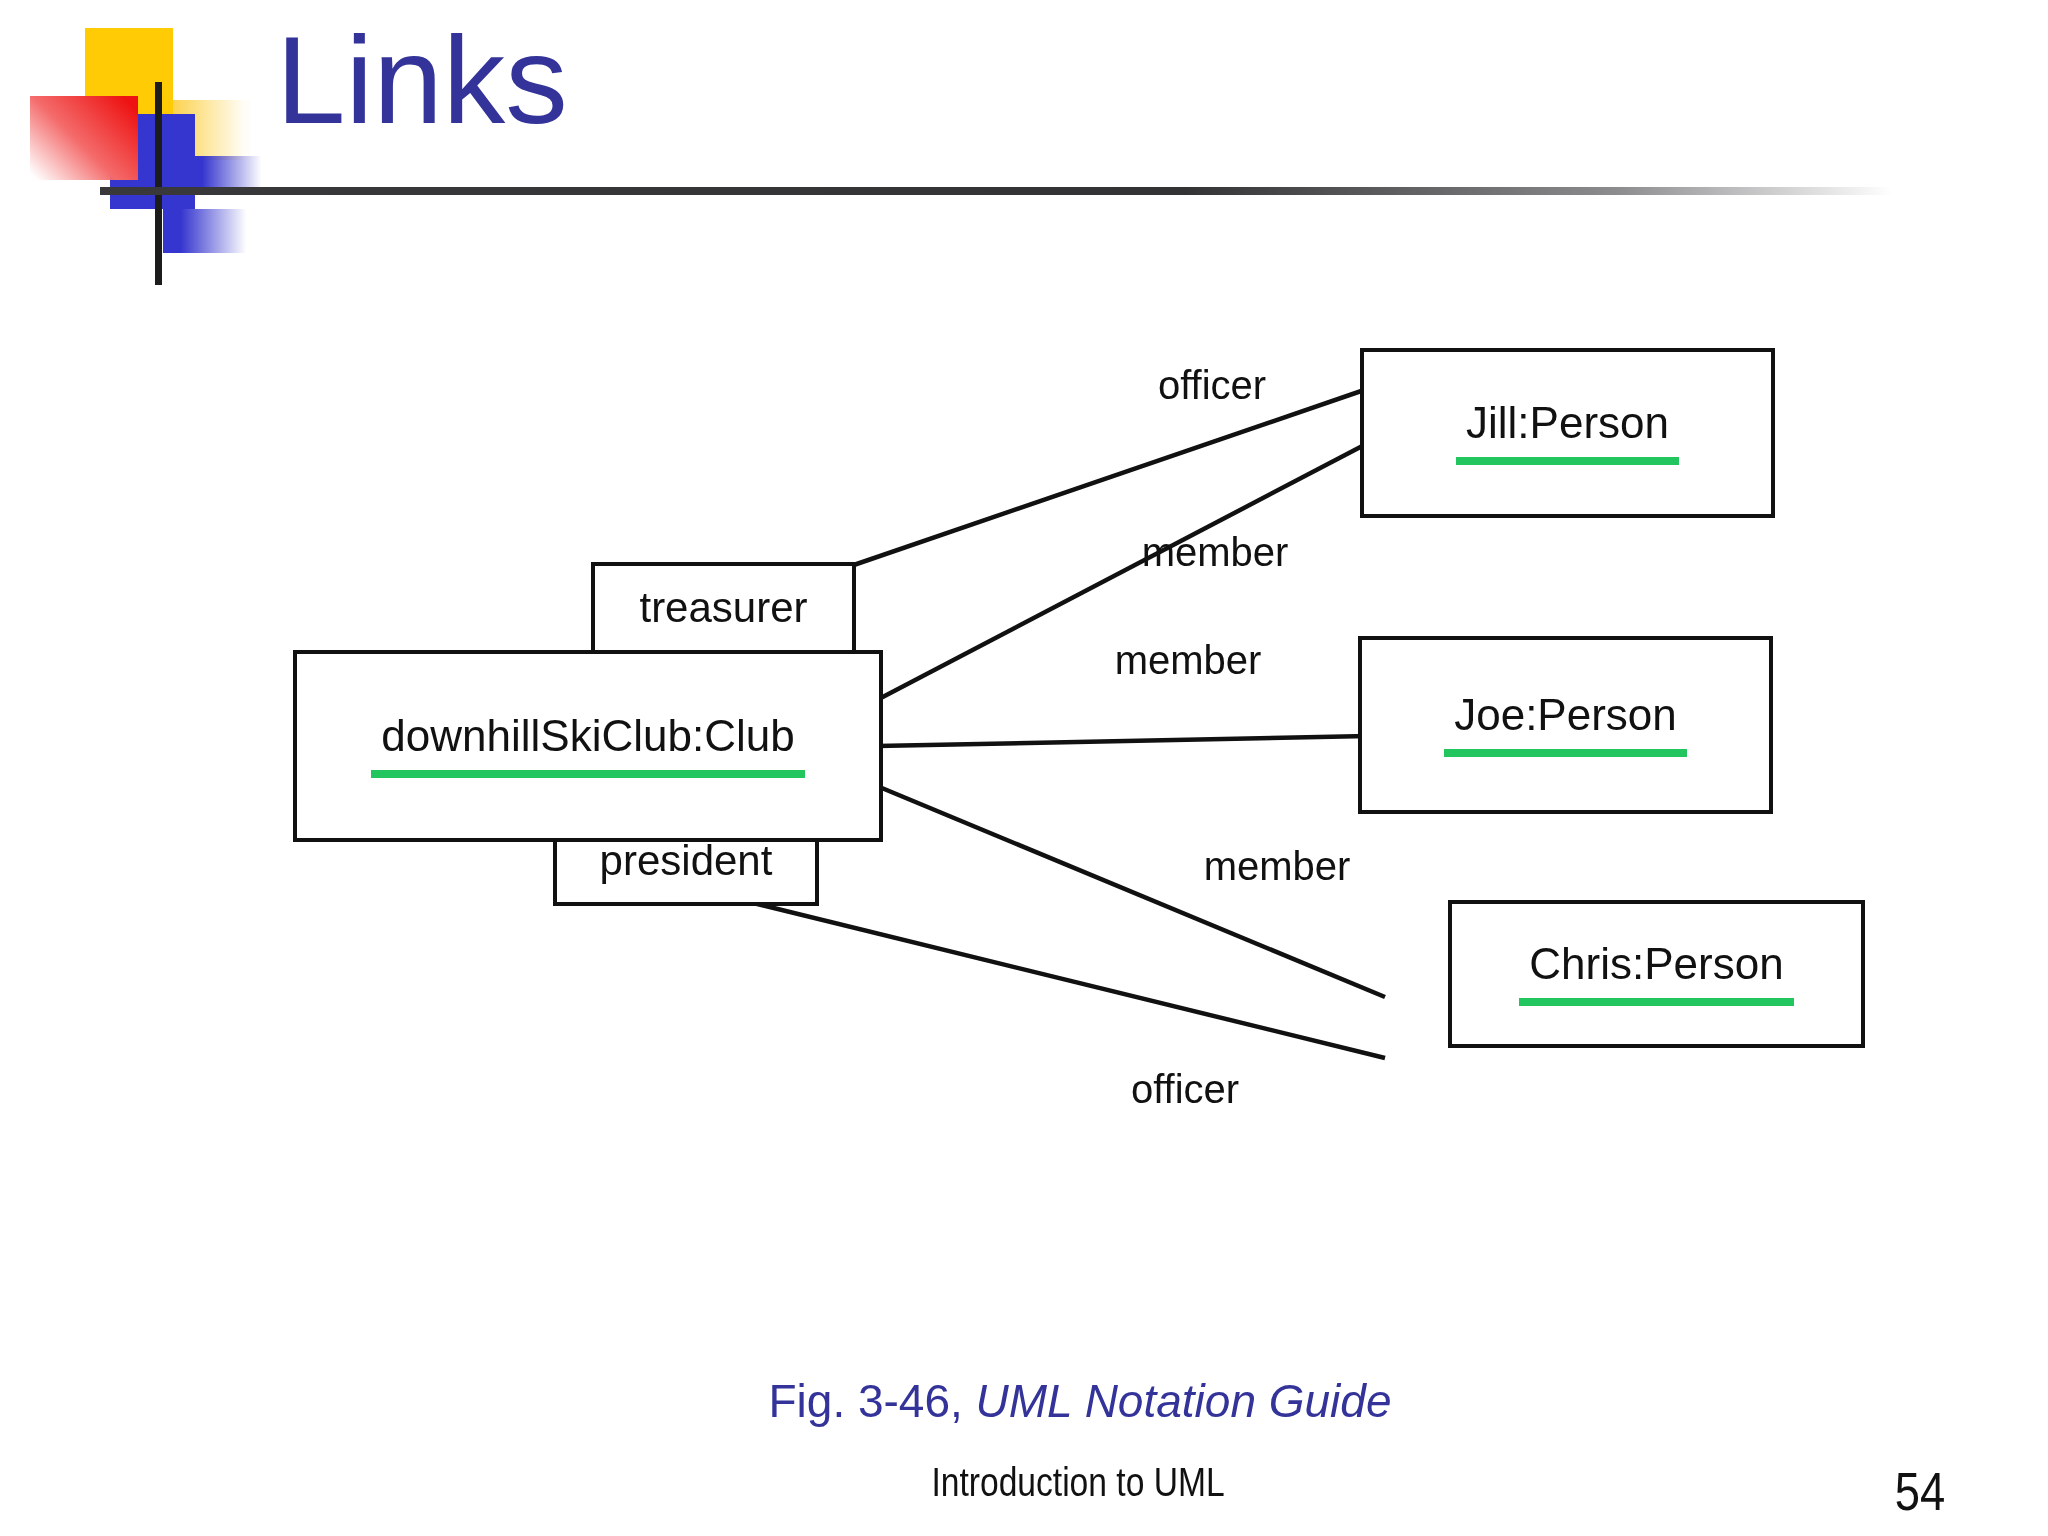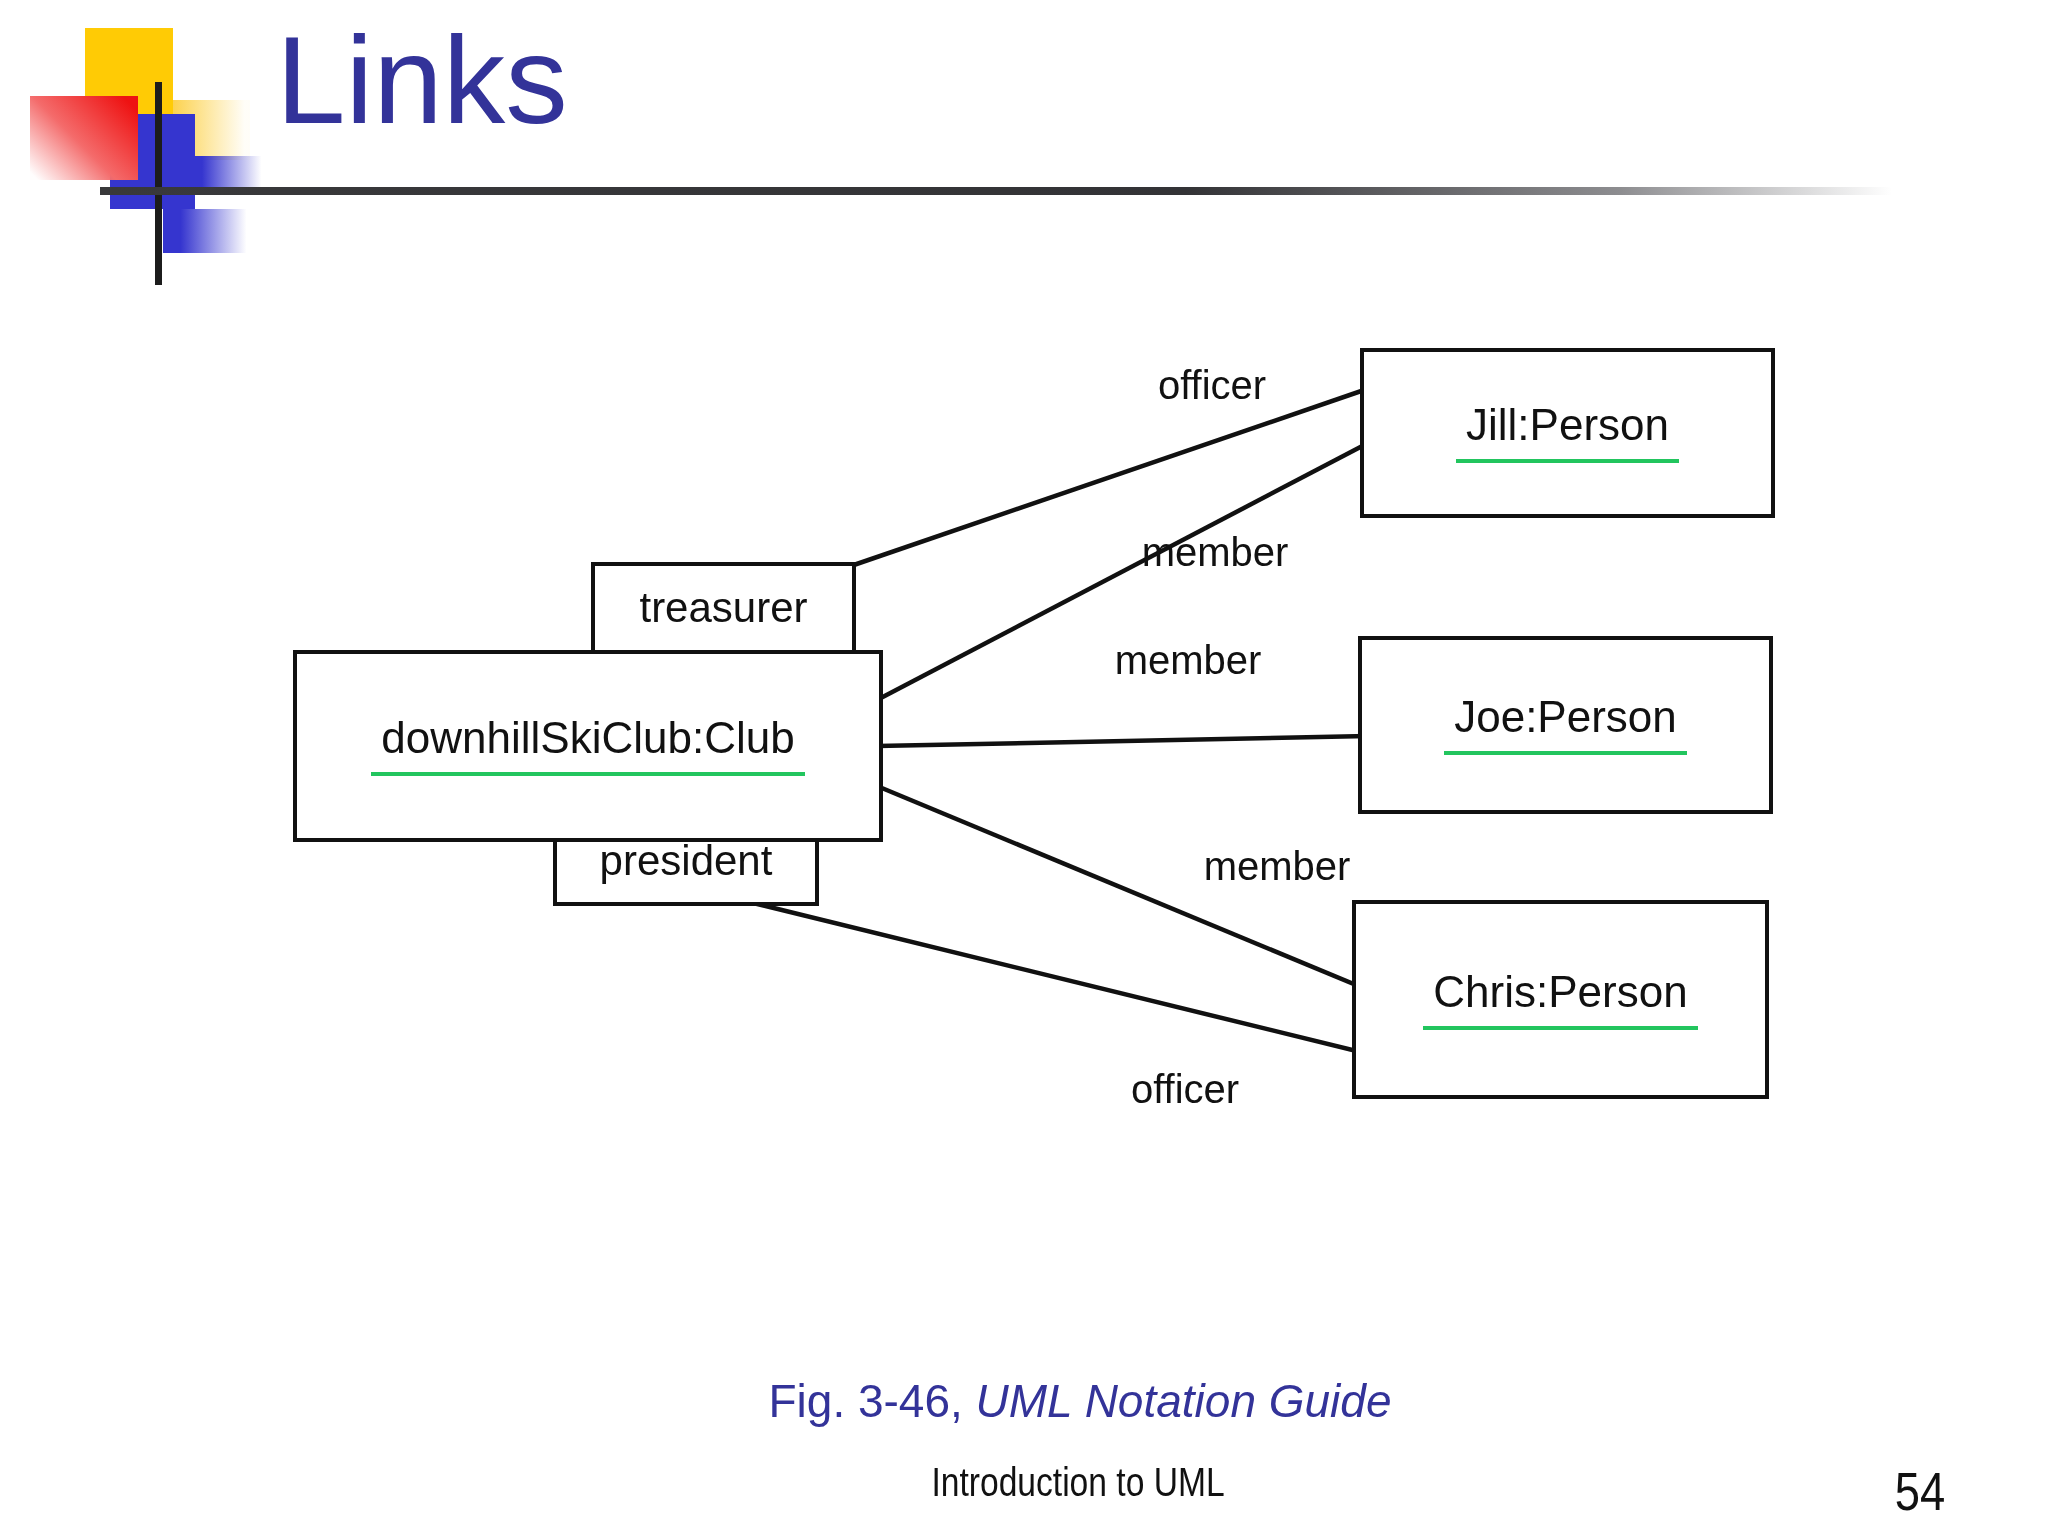--- a/index.html
+++ b/index.html
@@ -49,30 +49,30 @@
 
   .box {
     position: absolute; background: #ffffff; border: 4px solid #111111;
     display: flex; align-items: center; justify-content: center;
     box-sizing: border-box;
   }
   .box.qualifier { z-index: 2; justify-content: center; }
   .box.object { z-index: 3; }
   .obj-name {
     font-size: 44px; line-height: 1; white-space: nowrap;
-    border-bottom: 4px solid #22c55e; padding: 0 10px 12px 10px;
+    border-bottom: 8px solid #22c55e; padding: 0 10px 12px 10px;
   }
   .qual-name { font-size: 42px; line-height: 1; white-space: nowrap; }
 
   .box-club      { left: 293px;  top: 650px; width: 590px; height: 192px; }
   .box-treasurer { left: 591px;  top: 562px; width: 265px; height: 92px;  }
   .box-president { left: 533px;  top: 816px; width: 266px; height: 90px; margin-left: 20px;  }
   .box-jill      { left: 1360px; top: 348px; width: 415px; height: 170px; }
   .box-joe       { left: 1358px; top: 636px; width: 415px; height: 178px; }
-  .box-chris     { left: 1352px; top: 900px; width: 417px; height: 199px; }
+  .box-chris     { left: 1448px; top: 900px; width: 417px; height: 148px; }
 
   .edge-label {
     position: absolute; z-index: 4; font-size: 40px; line-height: 1;
     white-space: nowrap; transform: translate(-50%, -50%); color: #111111;
   }
   .lbl-officer-jill  { left: 1212px; top: 385px; }
   .lbl-member-jill   { left: 1215px; top: 552px; }
   .lbl-member-joe    { left: 1188px; top: 660px; }
   .lbl-member-chris  { left: 1277px; top: 866px; }
   .lbl-officer-chris { left: 1185px; top: 1089px; }

